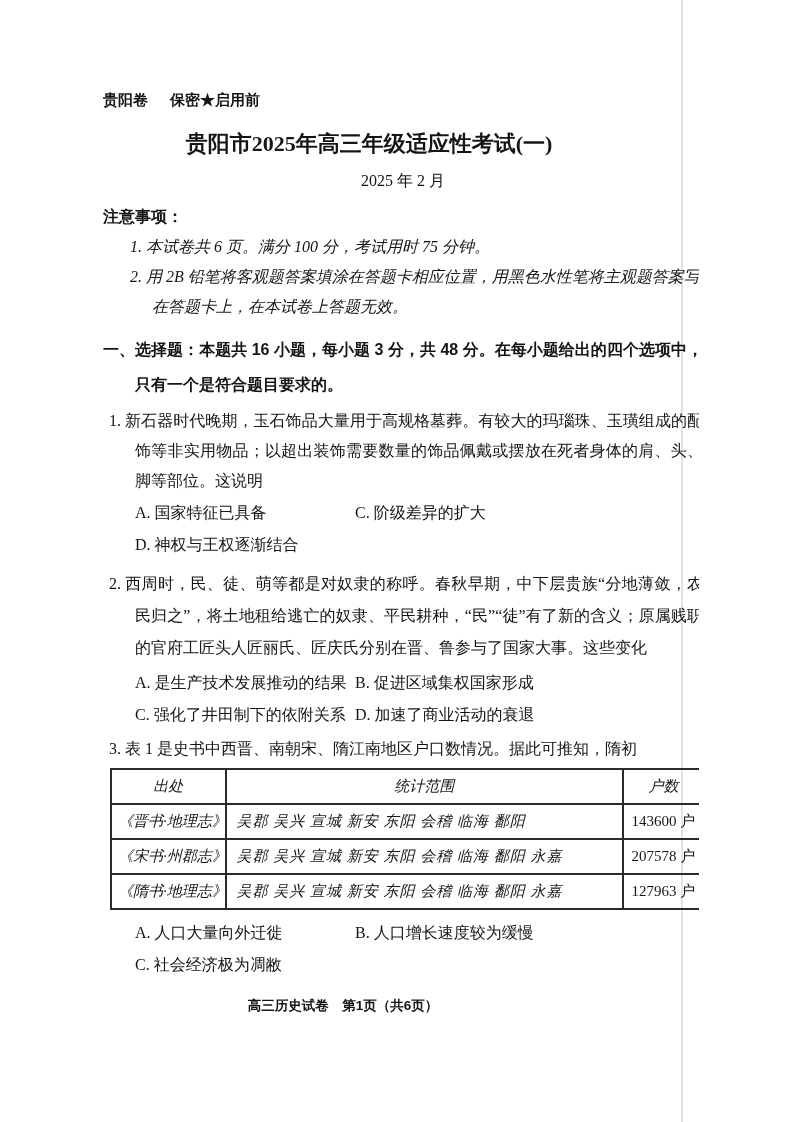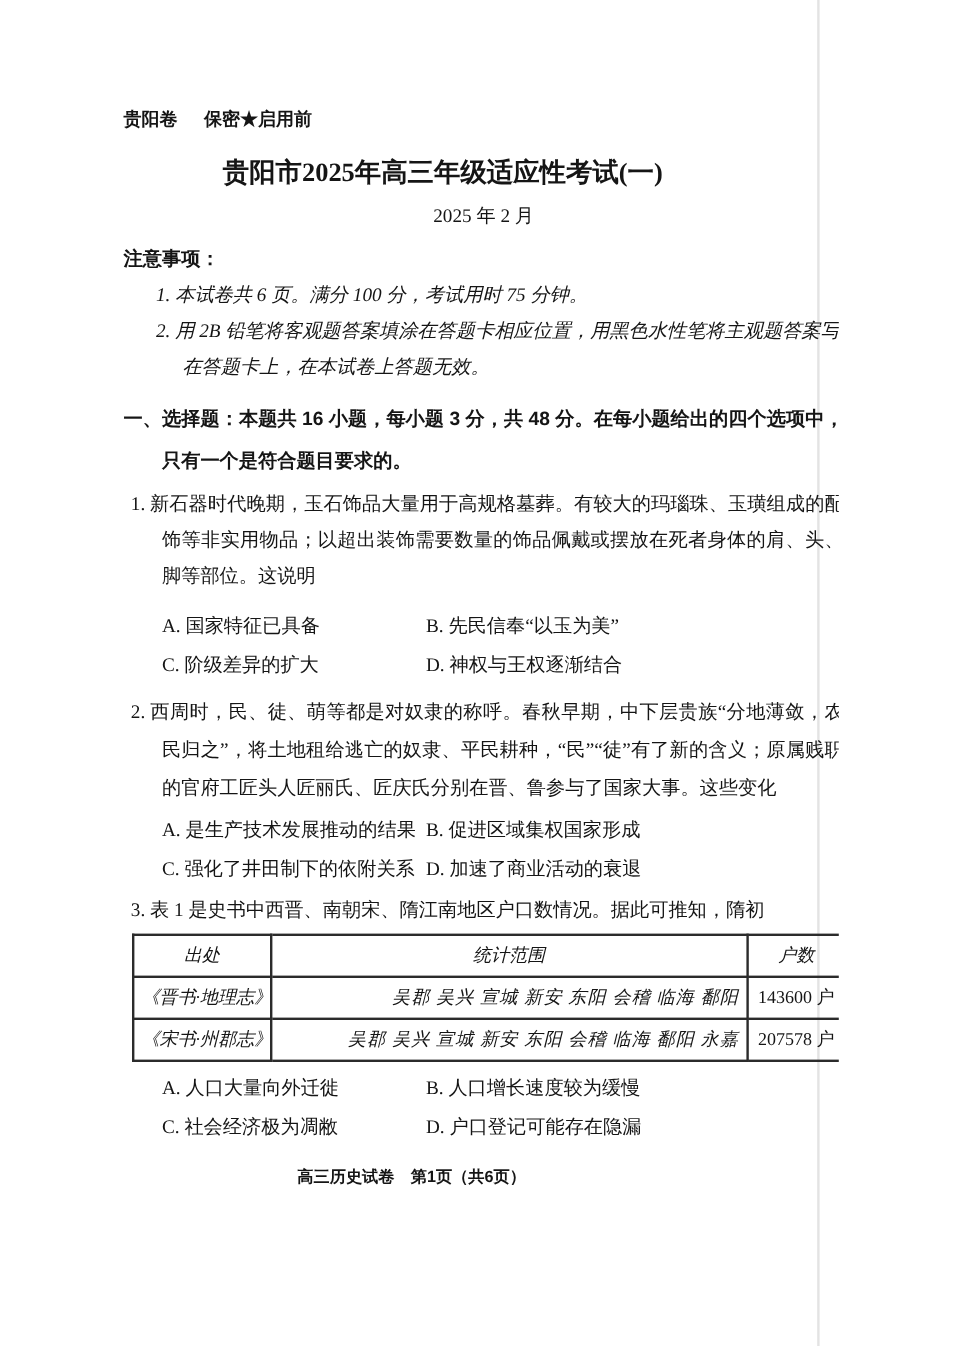--- a/index.html
+++ b/index.html
@@ -56,21 +56,21 @@
     padding-left:32px;text-indent:-32px;
     text-align:justify;
   }
   .question{margin-top:4px;}
   .q-stem{
     font-size:16px;line-height:30px;
     padding-left:32px;text-indent:-26px;
     text-align:justify;
   }
   .opts{
-    margin-top:12px;
+    margin-top:2px;
     display:grid;grid-template-columns:220px 1fr;
     row-gap:2px;
     padding-left:32px;
     font-size:16px;line-height:30px;
   }
   .tbl-caption{
     margin-top:2px;
     text-align:center;font-size:16px;line-height:22px;
     transform:translateX(-6px);
   }
@@ -86,21 +86,21 @@
     border:2px solid #2b2b2b;
     height:33px;padding:0 6px;
     font-weight:normal;
     text-align:center;
     white-space:nowrap;
     overflow:hidden;
   }
   table.data .col-src{width:113px;}
   table.data .col-scope{width:392px;}
   table.data .col-count{width:80px;}
-  table.data td.scope{text-align:right;padding-left:10px;letter-spacing:1px;border-radius:16px;}
+  table.data td.scope{text-align:left;padding-left:10px;letter-spacing:1px;border-radius:16px;}
   table.data .kai{font-style:italic;}
   .footer{
     margin-top:16px;
     text-align:center;
     font-family:"Liberation Sans", sans-serif;
     font-weight:bold;font-size:13.5px;line-height:20px;
     transform:translateX(-60px);
   }
 </style>
 </head>
@@ -127,21 +127,20 @@
       <div class="notice-item">1. 本试卷共 6 页。满分 100 分，考试用时 75 分钟。</div>
       <div class="notice-item">2. 用 2B 铅笔将客观题答案填涂在答题卡相应位置，用黑色水性笔将主观题答案写在答题卡上，在本试卷上答题无效。</div>
     </div>
 
     <div class="section-heading">一、选择题：本题共 16 小题，每小题 3 分，共 48 分。在每小题给出的四个选项中，只有一个是符合题目要求的。</div>
 
     <div class="question">
       <div class="q-stem">1. 新石器时代晚期，玉石饰品大量用于高规格墓葬。有较大的玛瑙珠、玉璜组成的配饰等非实用物品；以超出装饰需要数量的饰品佩戴或摆放在死者身体的肩、头、脚等部位。这说明</div>
       <div class="opts">
         <span>A. 国家特征已具备</span>
-        <span>B. 先民信奉“以玉为美”</span>
         <span>C. 阶级差异的扩大</span>
         <span>D. 神权与王权逐渐结合</span>
       </div>
     </div>
 
     <div class="question" style="margin-top:8px;">
       <div class="q-stem" style="line-height:32px;">2. 西周时，民、徒、萌等都是对奴隶的称呼。春秋早期，中下层贵族“分地薄敛，农民归之”，将土地租给逃亡的奴隶、平民耕种，“民”“徒”有了新的含义；原属贱职的官府工匠头人匠丽氏、匠庆氏分别在晋、鲁参与了国家大事。这些变化</div>
       <div class="opts" style="margin-top:4px;">
         <span>A. 是生产技术发展推动的结果</span>
         <span>B. 促进区域集权国家形成</span>
@@ -169,27 +168,31 @@
         <tr>
           <td class="kai">《晋书·地理志》</td>
           <td class="scope kai">吴郡 吴兴 宣城 新安 东阳 会稽 临海 鄱阳</td>
           <td>143600 户</td>
         </tr>
         <tr>
           <td class="kai">《宋书·州郡志》</td>
           <td class="scope kai">吴郡 吴兴 宣城 新安 东阳 会稽 临海 鄱阳 永嘉</td>
           <td>207578 户</td>
         </tr>
+        <tr>
+          <td class="kai">《隋书·地理志》</td>
+          <td class="scope kai">吴郡 吴兴 宣城 新安 东阳 会稽 临海 鄱阳 永嘉</td>
+          <td>127963 户</td>
+        </tr>
       </tbody>
         </table>
 
       <div class="opts" style="margin-top:8px;">
         <span>A. 人口大量向外迁徙</span>
         <span>B. 人口增长速度较为缓慢</span>
         <span>C. 社会经济极为凋敝</span>
-        <span>D. 户口登记可能存在隐漏</span>
       </div>
     </div>
 
     <div class="footer">高三历史试卷　第1页（共6页）</div>
 
   </div>
 </div>
 
 </body></html>

